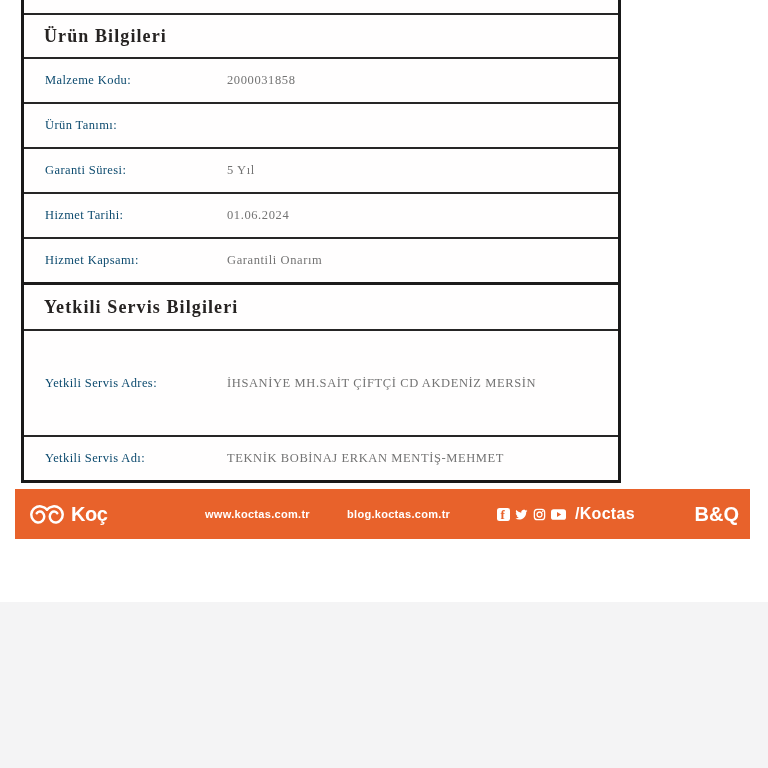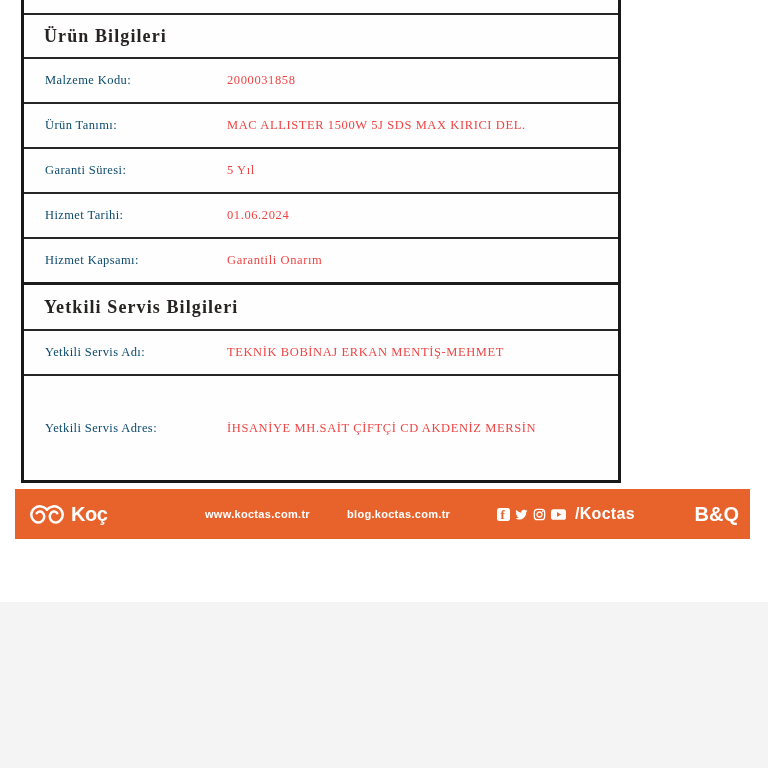--- a/index.html
+++ b/index.html
@@ -23,21 +23,21 @@
   .section-title{
     padding-left:20px;font-size:18px;font-weight:bold;color:#262322;
     letter-spacing:1.1px;
   }
   .row.data{height:45px;font-size:12.5px;}
   .row.data.tall{height:106px;}
   .cell-label{
     width:182px;flex:0 0 182px;padding-left:21px;color:#0c4a6e;
     letter-spacing:.4px;
   }
-  .cell-value{color:#ef4444;letter-spacing:.6px;}
+  .cell-value{color:#737373;letter-spacing:.6px;}
   
   .footer{
     position:absolute;left:15px;top:489px;width:735px;height:50px;
     background:#E8622B;color:#fff;
     font-family:"Liberation Sans", sans-serif;
     text-align:center;
   }
   .footer .abs{position:absolute;top:50%;transform:translateY(-50%);}
   .koc-logo{left:13px;display:flex;align-items:center;gap:5px;}
   .koc-word{font-size:20px;font-weight:bold;letter-spacing:-.5px;}
@@ -68,46 +68,45 @@
   <div class="row section">
     <div class="section-title">Ürün Bilgileri</div>
   </div>
 
   <div class="row data">
     <div class="cell-label">Malzeme Kodu:</div>
     <div class="cell-value">2000031858</div>
   </div>
   <div class="row data">
     <div class="cell-label">Ürün Tanımı:</div>
-    <div class="cell-value">MAC ALLISTER 1500W 5J SDS MAX KIRICI DEL.</div>
   </div>
   <div class="row data">
     <div class="cell-label">Garanti Süresi:</div>
     <div class="cell-value">5 Yıl</div>
   </div>
   <div class="row data">
     <div class="cell-label">Hizmet Tarihi:</div>
     <div class="cell-value">01.06.2024</div>
   </div>
   <div class="row data">
     <div class="cell-label">Hizmet Kapsamı:</div>
     <div class="cell-value">Garantili Onarım</div>
   </div>
 
   <div class="row section2">
     <div class="section-title">Yetkili Servis Bilgileri</div>
   </div>
 
+  <div class="row data tall">
+    <div class="cell-label">Yetkili Servis Adres:</div>
+    <div class="cell-value">İHSANİYE MH.SAİT ÇİFTÇİ CD AKDENİZ MERSİN</div>
+  </div>
   <div class="row data">
     <div class="cell-label">Yetkili Servis Adı:</div>
     <div class="cell-value">TEKNİK BOBİNAJ ERKAN MENTİŞ-MEHMET</div>
-  </div>
-  <div class="row data tall">
-    <div class="cell-label">Yetkili Servis Adres:</div>
-    <div class="cell-value">İHSANİYE MH.SAİT ÇİFTÇİ CD AKDENİZ MERSİN</div>
   </div>
 </div>
 
 <div class="footer">
 
   <div class="abs koc-logo">
     <svg class="horns" width="38" height="24" viewBox="0 0 52 30">
       <path fill="none" stroke="#ffffff" stroke-width="3.4" stroke-linecap="round" d="M26 9 C22 4 14 3 9 7 C4 11 3 18 7 23 C10 27 16 28 20 24 C23 21 23 16 20 13 C18 11 14 11 12 14"></path>
       <path fill="none" stroke="#ffffff" stroke-width="3.4" stroke-linecap="round" d="M26 9 C30 4 38 3 43 7 C48 11 49 18 45 23 C42 27 36 28 32 24 C29 21 29 16 32 13 C34 11 38 11 40 14"></path>
     </svg>

